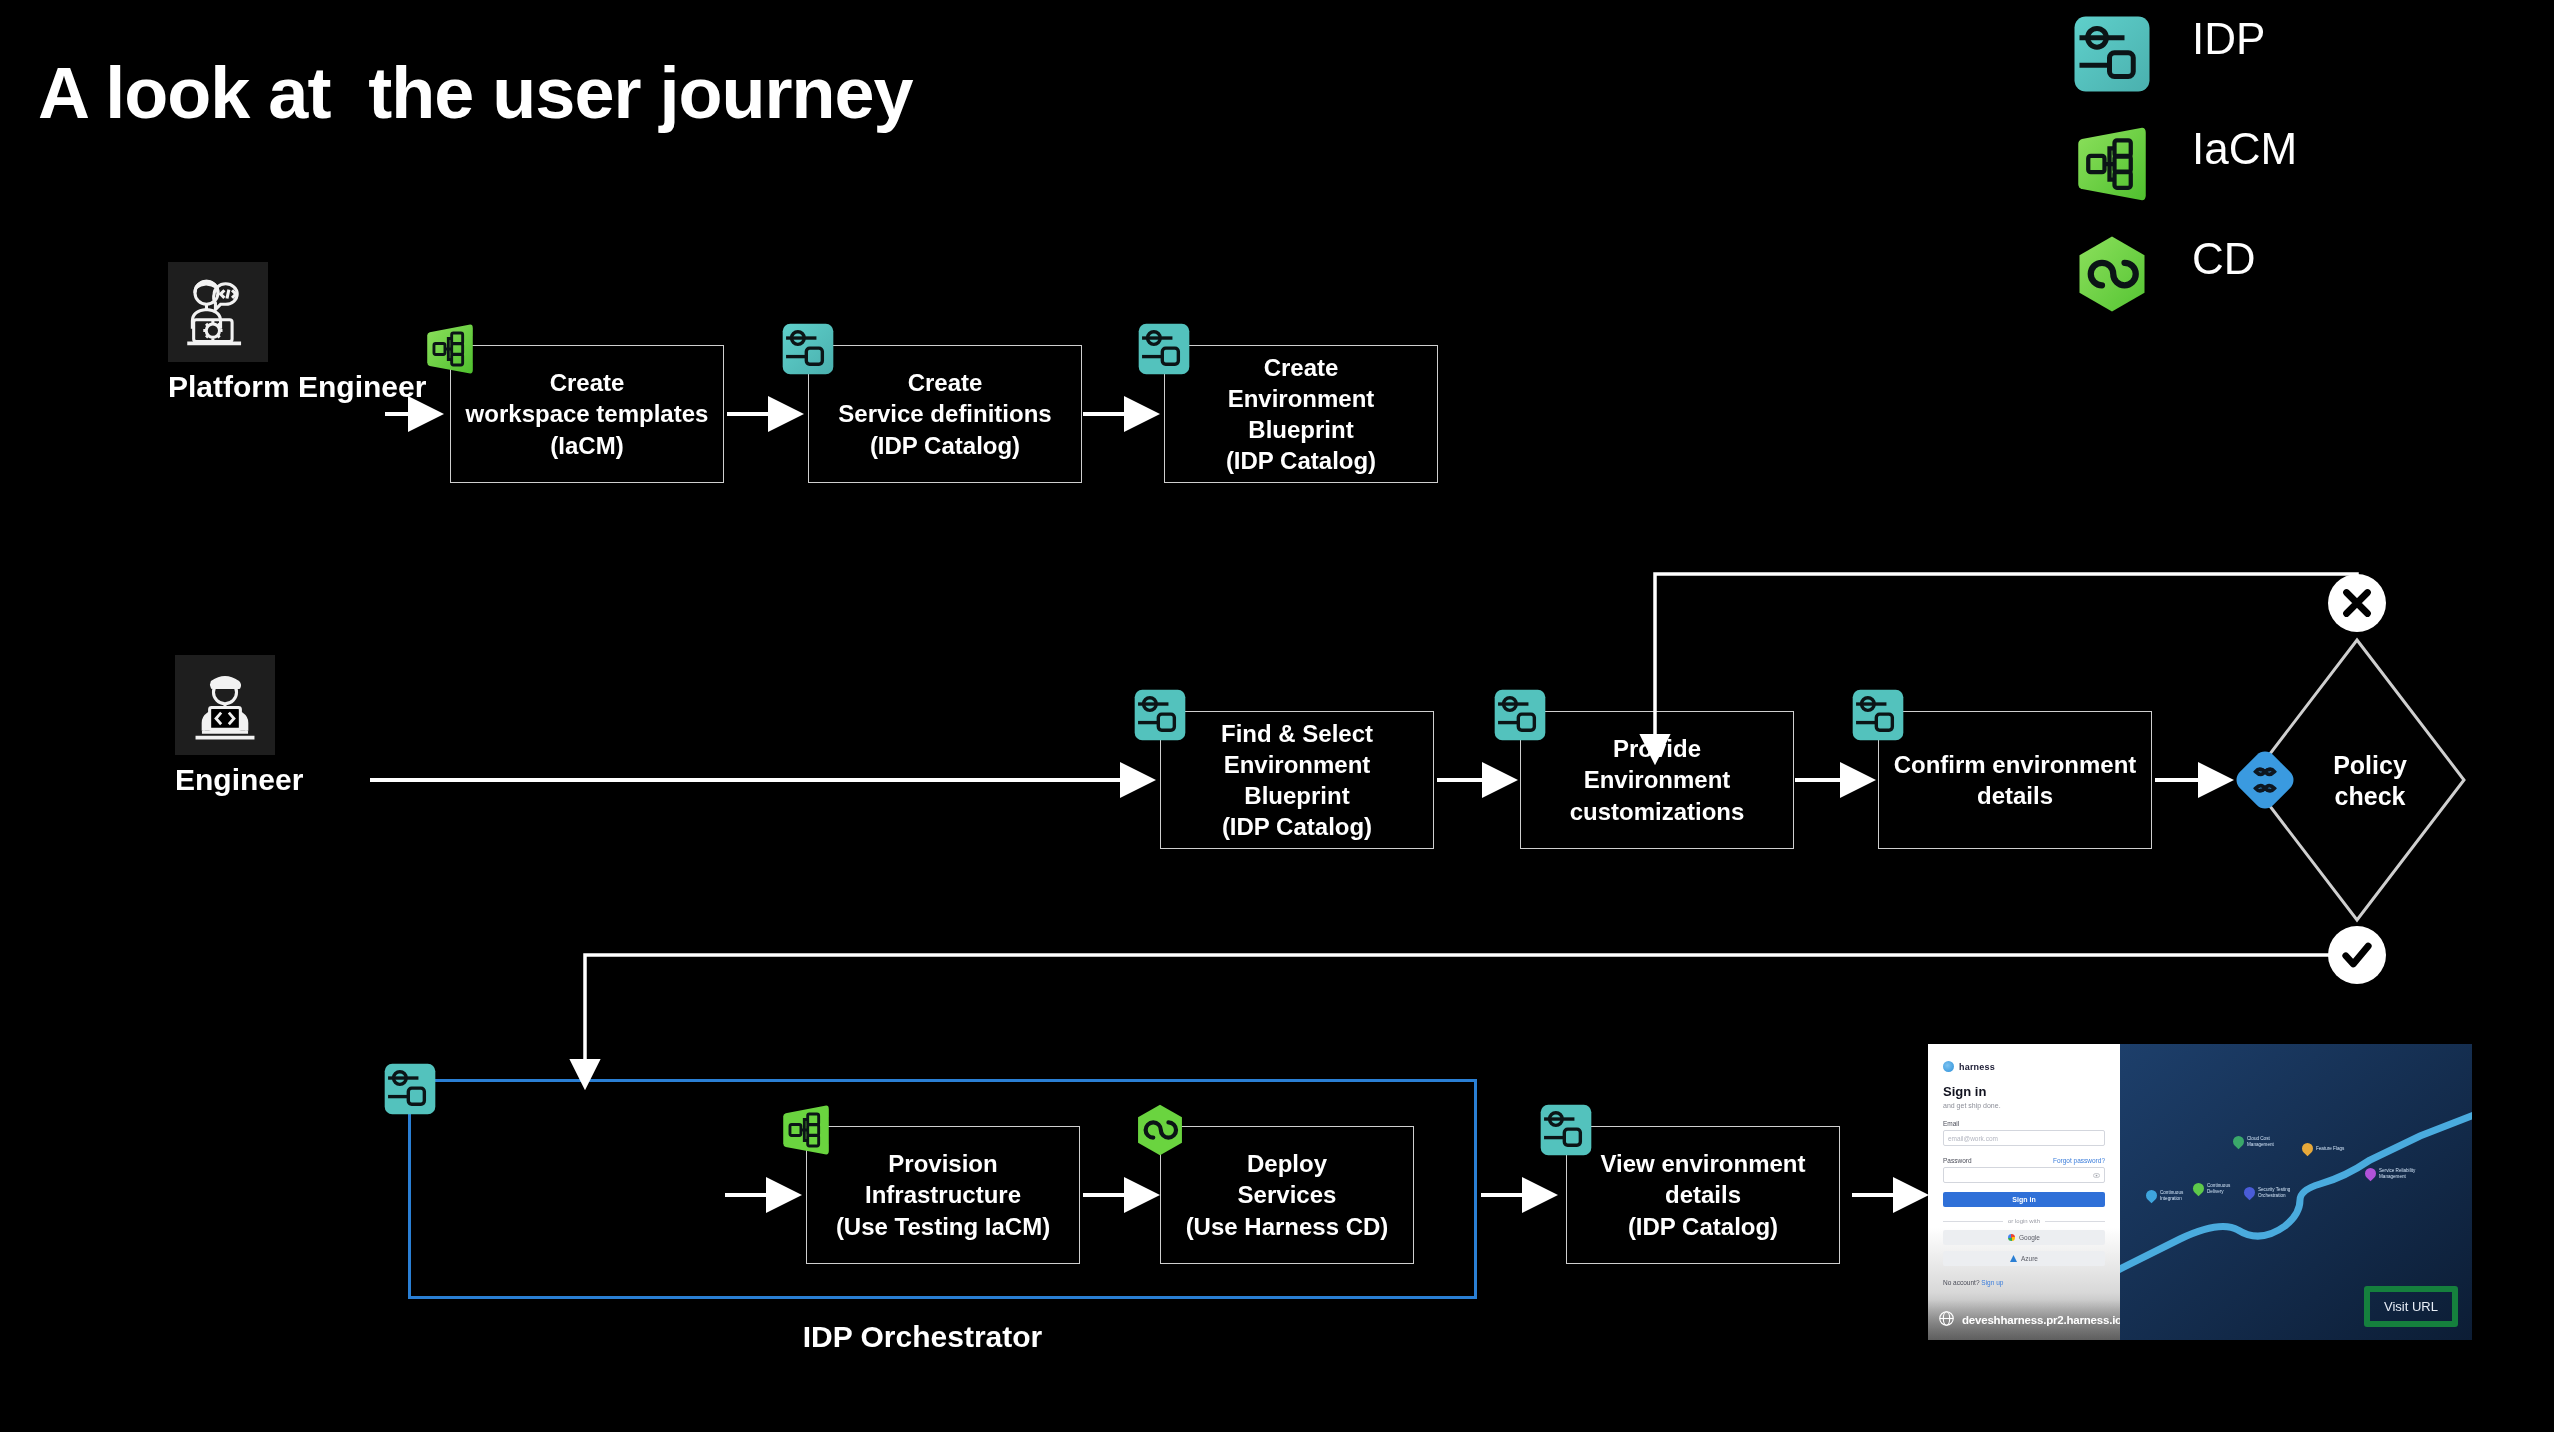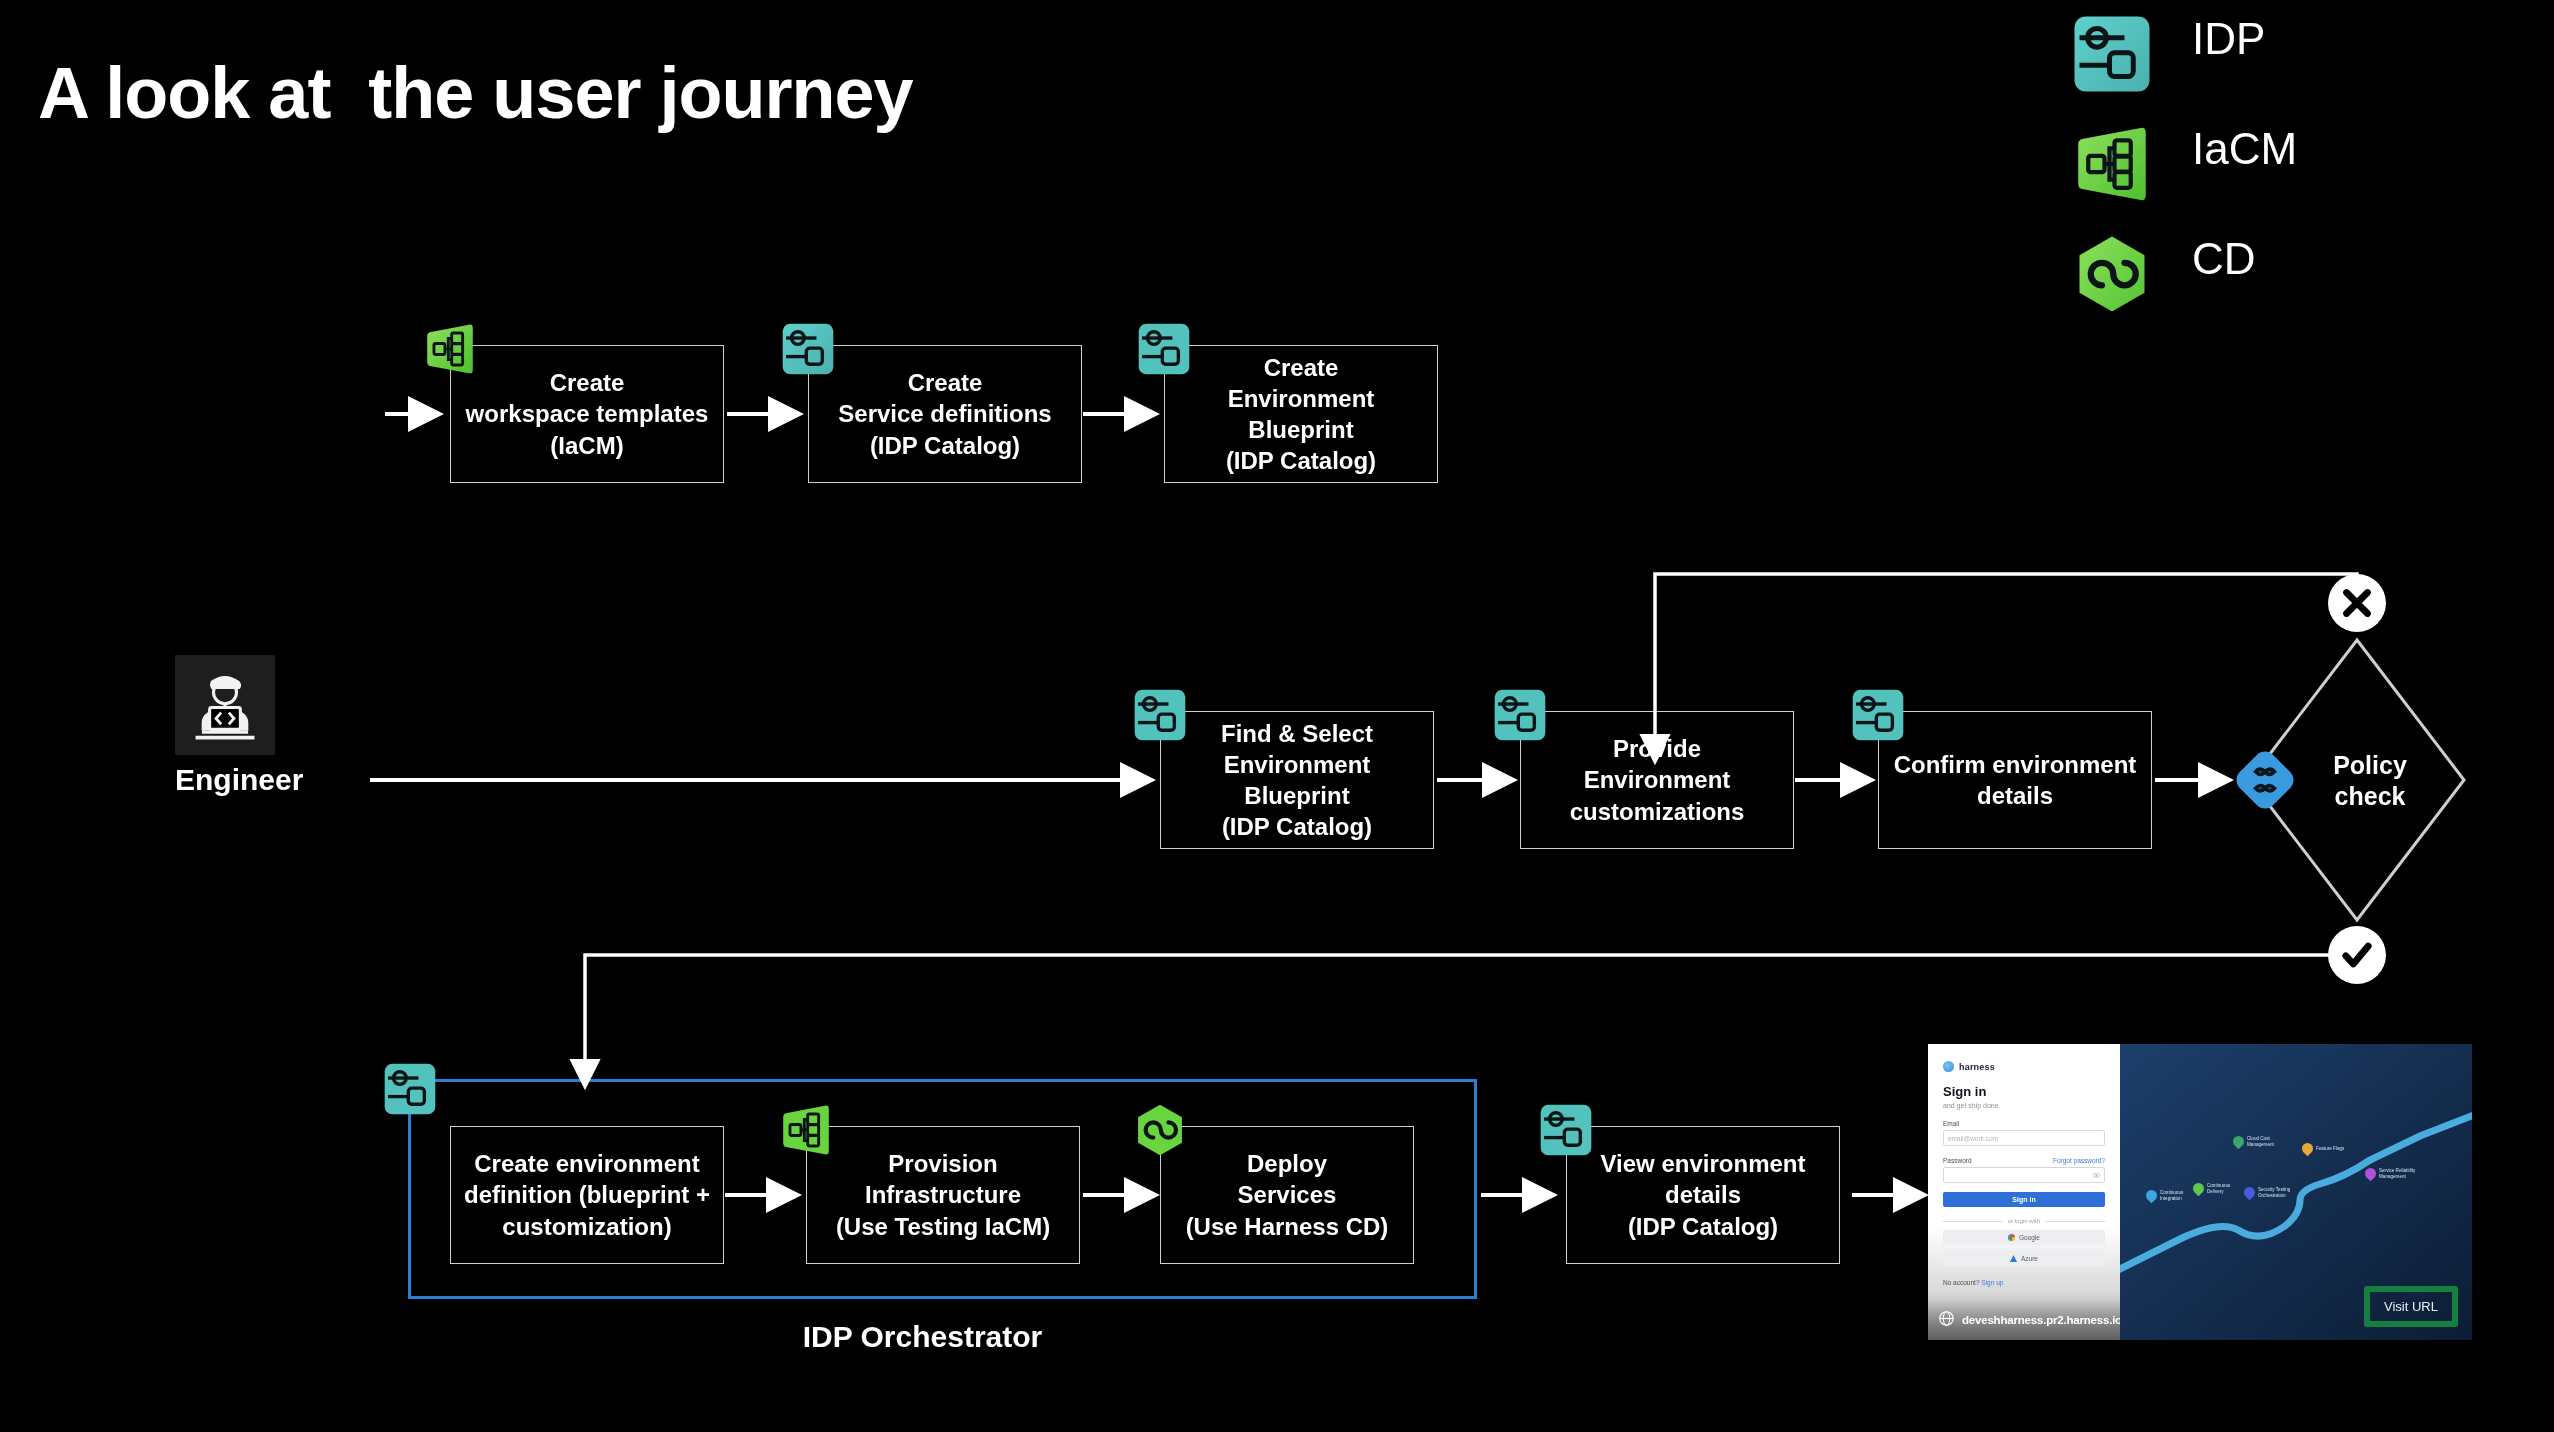--- a/index.html
+++ b/index.html
@@ -184,20 +184,38 @@
 
       <line x1="725" y1="1195" x2="796" y2="1195" marker-end="url(#ah)"></line>
       <line x1="1083" y1="1195" x2="1154" y2="1195" marker-end="url(#ah)"></line>
       <line x1="1481" y1="1195" x2="1552" y2="1195" marker-end="url(#ah)"></line>
       <line x1="1852" y1="1195" x2="1923" y2="1195" marker-end="url(#ah)"></line>
     </g>
 
     <polygon points="2357,640 2464,780 2357,920 2250,780" fill="none" stroke="#cfcfcf" stroke-width="3"></polygon>
   </svg>
 
+  <div class="persona" style="left:168px;top:262px;">
+    <div class="persona-img">
+      <svg viewBox="0 0 64 64" fill="none" stroke="#f2f2f2" stroke-width="2.4">
+        <circle cx="23" cy="17" r="9"></circle>
+        <path d="M14 17 a9 9 0 0 1 18 0"></path>
+        <path d="M14.5 13 q8 -6 17 0"></path>
+        <path d="M23 26 v5"></path>
+        <path d="M12 45 v-6 q0-8 11-9 q11 1 11 9 v6"></path>
+        <rect x="13" y="38" width="30" height="17" rx="2"></rect>
+        <circle cx="28" cy="46.5" r="5.2"></circle>
+        <path d="M28 40.6 v-1.6 M28 52.4 v1.6 M22.1 46.5 h-1.6 M33.9 46.5 h1.6 M23.9 42.4 l-1.2-1.2 M32.1 50.6 l1.2 1.2 M32.1 42.4 l1.2-1.2 M23.9 50.6 l-1.2 1.2"></path>
+        <path d="M8 55 h42 v3 h-42 z" fill="#f2f2f2" stroke="none"></path>
+        <path d="M38 10 a9 8 0 1 1 0 16 h-4 l-4 4 v-5 a8 8 0 0 1 -1 -7 a9 8 0 0 1 9 -8 z"></path>
+        <path d="M37 15 l-3 3 l3 3 M43 15 l3 3 l-3 3 M40.5 14.5 l-1.5 7"></path>
+      </svg>
+    </div>
+    <div class="persona-label">Platform Engineer</div>
+  </div>
 
   <div class="node" style="left:450px;top:345px;width:274px;height:138px;">
     <span>Create
 workspace templates
 (IaCM)</span>
   </div>
   <div class="badge" style="left:423px;top:322px;">
     <svg viewBox="0 0 64 64">
       <defs>
           <linearGradient id="bG1" x1="0" y1="0" x2="1" y2="1">
@@ -347,25 +365,20 @@
     <svg viewBox="0 0 64 64">
       <rect x="2" y="2" width="60" height="60" rx="9" fill="#53c2bd"></rect>
       <path d="M6 19 H42" stroke="#0b1416" stroke-width="4" fill="none"></path>
       <circle cx="20" cy="19" r="7.5" fill="none" stroke="#0b1416" stroke-width="4"></circle>
       <path d="M6 41 H30" stroke="#0b1416" stroke-width="4" fill="none"></path>
       <rect x="30" y="31" width="19" height="19" rx="4" fill="none" stroke="#0b1416" stroke-width="4"></rect>
     </svg>
   </div>
   <div class="group-label" style="left:388px;top:1320px;width:1069px;">IDP Orchestrator</div>
 
-  <div class="node" style="left:450px;top:1126px;width:274px;height:138px;">
-    <span>Create environment
-definition (blueprint +
-customization)</span>
-  </div>
 
   <div class="node" style="left:806px;top:1126px;width:274px;height:138px;">
     <span>Provision
 Infrastructure
 (Use Testing IaCM)</span>
   </div>
   <div class="badge" style="left:779px;top:1103px;">
     <svg viewBox="0 0 64 64">
       <path d="M8 12 L56 3 Q59 3 59 7 L59 57 Q59 61 56 61 L8 52 Q5 51 5 48 L5 16 Q5 13 8 12 Z" fill="#6ad43f"></path>
       <rect x="34" y="13" width="13" height="13" rx="2" fill="none" stroke="#0b1416" stroke-width="3.4"></rect>

